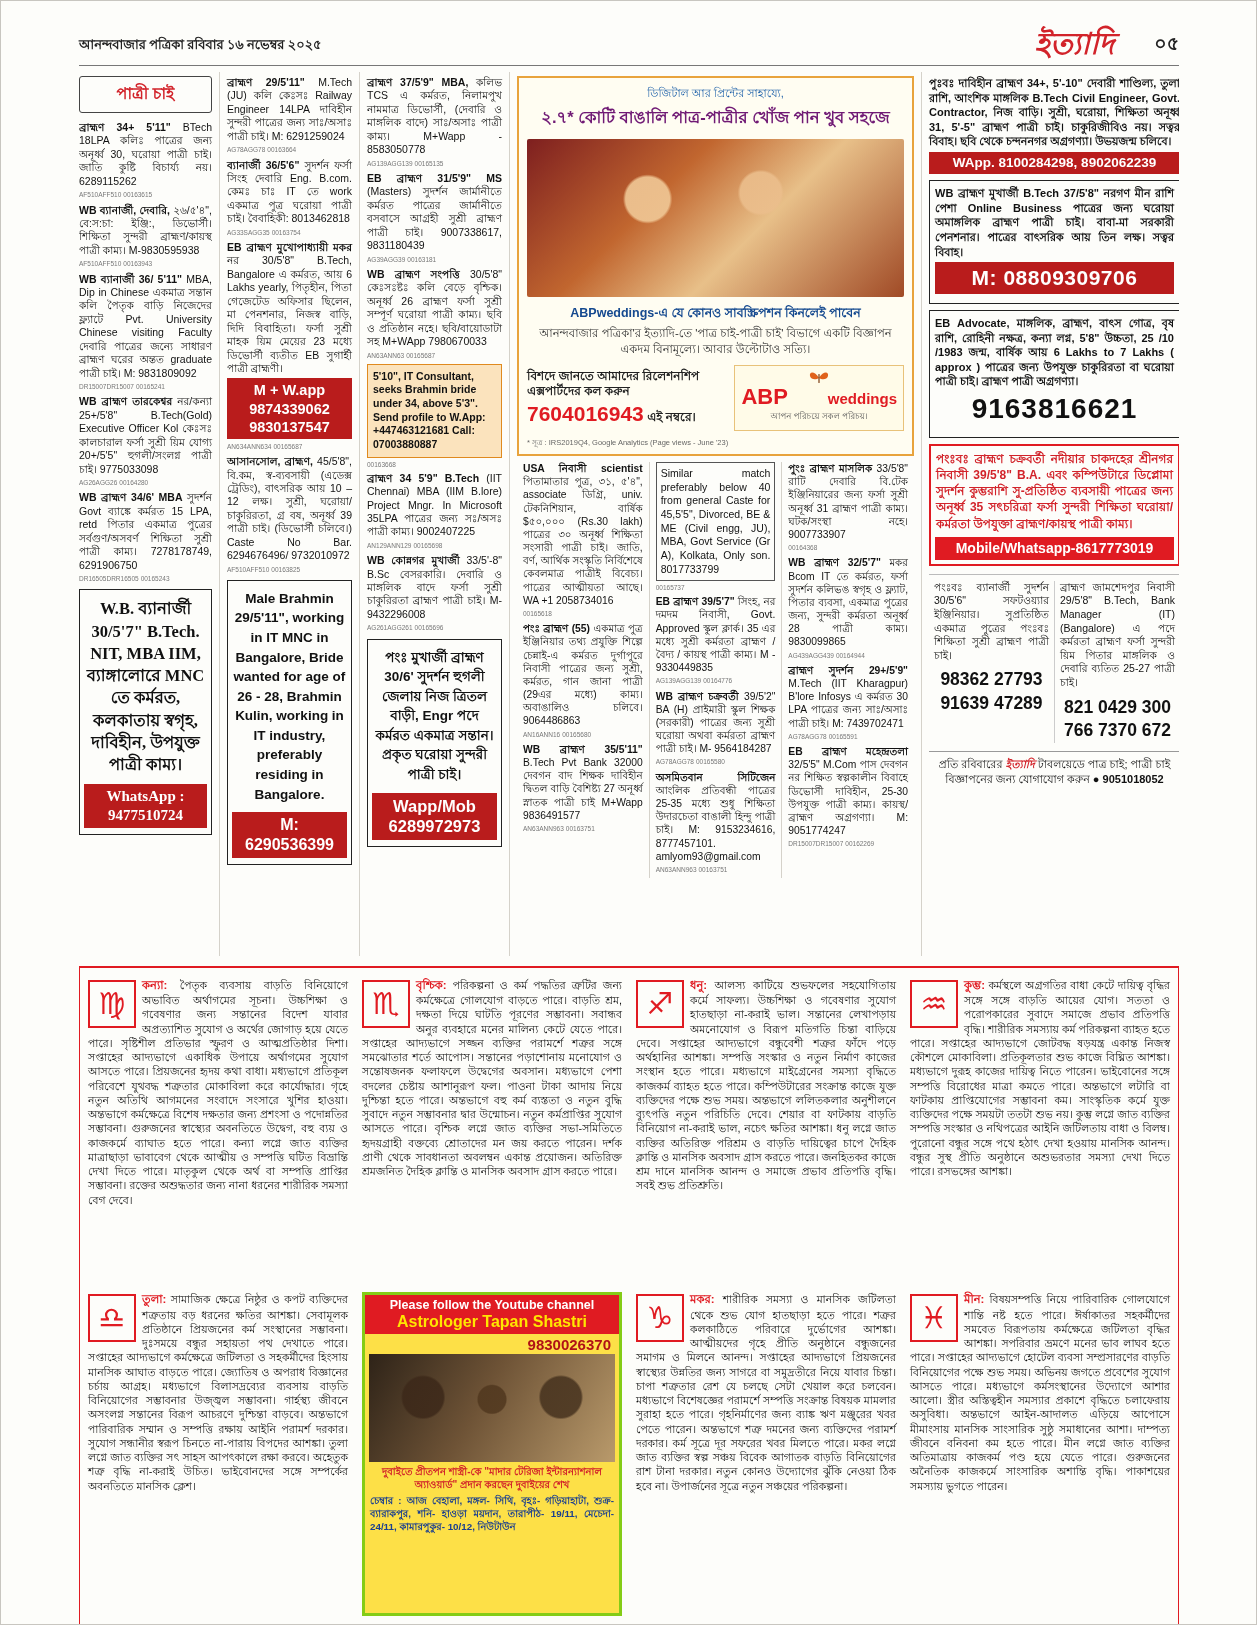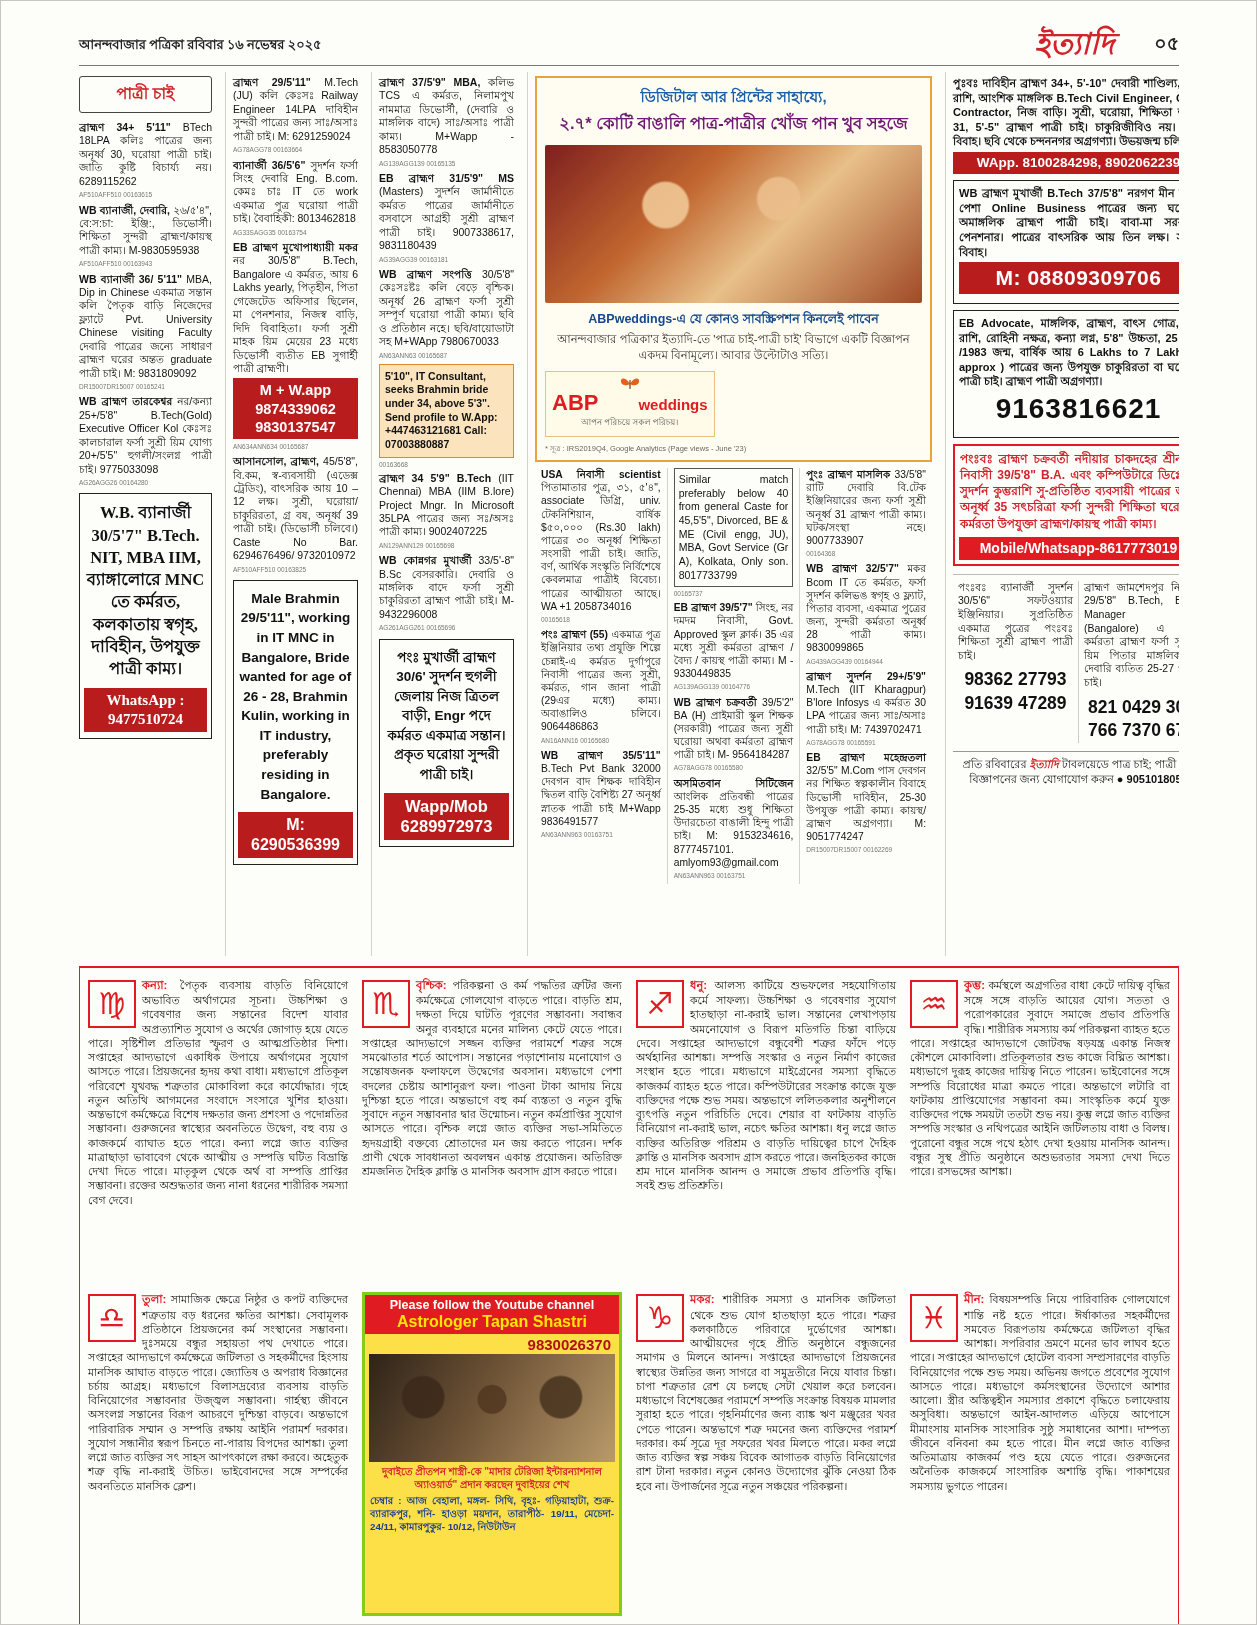--- a/index.html
+++ b/index.html
@@ -11,21 +11,21 @@
   
   .header-row { display:flex; justify-content:space-between; align-items:center;
                 border-bottom:1.5px solid #777; padding-bottom:4px; }
   .masthead { font-family:"Liberation Serif","DejaVu Serif",serif; font-size:13px; font-weight:bold; color:#222; }
   .header-right { display:flex; align-items:flex-start; gap:40px; }
   .section-title { font-family:"Liberation Serif","DejaVu Serif",serif; font-style:italic; font-weight:bold;
                    color:#d2232a; font-size:30px; line-height:1; }
   .page-num { font-family:"Liberation Serif","DejaVu Serif",serif; font-size:19px; font-weight:bold; color:#222; }
 
   
-  .classifieds { display:flex; gap:6px; height:884px; overflow:hidden; margin-top:6px; }
+  .classifieds { display:flex; gap:0; height:884px; overflow:hidden; margin-top:6px; }
   .col { flex:0 0 auto; padding:4px 7px 0 7px; }
   .col + .col { border-left:1px solid #d5d2ca; }
   .c1 { width:140px; padding-left:0; }
   .c2 { width:140px; }
   .c3 { width:150px; }
   .cc { width:412px; }
   .cr { width:259px; padding-right:0; }
 
   .patri-label { border:1.5px solid #444; border-radius:3px; color:#d2232a; font-weight:800;
                  text-align:center; font-size:16px; padding:4px 2px; margin-bottom:8px; }
@@ -46,21 +46,21 @@
   .male-brahmin .bbox { font-size:16px; }
   .pung-muk { font-size:13.5px; line-height:1.45; }
   .pung-muk .bbox { font-size:16.5px; }
 
   .special-orange { background:#fbe3bd; border:1.5px solid #e08a1e; padding:5px; font-size:10.5px;
                     font-weight:bold; line-height:1.3; margin:2px 0 2px; }
   .sim-box { border:1px solid #555; padding:4px; font-size:10.5px; line-height:1.3; text-align:justify; margin-bottom:2px; }
 
   
   .abp-ad { border:2px solid #e8a33d; background:#fffdf2; padding:7px 8px 5px; text-align:center; }
-  .abp-h1 { color:#1b5fa8; font-weight:bold; font-size:15px; }
+  .abp-h1 { color:#1b5fa8; font-weight:normal; font-size:11px; }
   .abp-h2 { color:#701a75; font-weight:800; font-size:16.5px; margin-top:1px; }
   .abp-photo { height:158px; margin:7px 0; border-radius:2px;
                background:
                  radial-gradient(circle at 32% 38%, rgba(240,200,150,.9) 0 8%, transparent 9%),
                  radial-gradient(circle at 62% 34%, rgba(235,190,140,.9) 0 8%, transparent 9%),
                  linear-gradient(135deg,#7e1f1f 0%,#c1662f 35%,#e8c089 60%,#a04a26 100%); }
   .abp-b1 { font-size:12.5px; font-weight:bold; color:#15498f; }
   .abp-b2 { font-size:11.5px; color:#333; line-height:1.35; margin-top:2px; }
   .abp-row { display:flex; align-items:center; gap:8px; margin-top:8px; text-align:left; }
   .abp-call { flex:1; font-size:12px; font-weight:bold; color:#222; line-height:1.3; }
@@ -172,20 +172,29 @@
           <div class="ad">
             <span class="ad-lead">WB ব্রাহ্মণ তারকেশ্বর</span>
             <span>নর/কন্যা 25+/5'8" B.Tech(Gold) Executive Officer Kol কেঃসঃ কালচারাল ফর্সা সুশ্রী য়িম যোগ্য 20+/5'5" হুগলী/সংলগ্ন পাত্রী চাই। 9775033098</span>
             
             <div class="ad-code">
               <span>AG26AGG26</span>
               <span>00164280</span>
             </div>
           </div>
 
+          <div class="ad">
+            <span class="ad-lead">WB ব্রাহ্মণ 34/6' MBA</span>
+            <span>সুদর্শন Govt ব্যাঙ্কে কর্মরত 15 LPA, retd পিতার একমাত্র পুত্রের সর্বগুণ/অসবর্ণ শিক্ষিতা সুশ্রী পাত্রী কাম্য। 7278178749, 6291906750</span>
+            
+            <div class="ad-code">
+              <span>DR16505DRR16505</span>
+              <span>00165243</span>
+            </div>
+          </div>
         </div>
       <div class="dad wb-ban">
         <div>W.B. ব্যানার্জী 30/5'7" B.Tech. NIT, MBA IIM, ব্যাঙ্গালোরে MNC তে কর্মরত, কলকাতায় স্বগৃহ, দাবিহীন, উপযুক্ত পাত্রী কাম্য।</div>
         <div class="bbox">WhatsApp :
 9477510724</div>
       </div>
     </div>
 
     <div class="col c2">
       <div>
@@ -306,20 +315,25 @@
     </div>
 
     <div class="col cc">
       <div class="abp-ad">
         <div class="abp-h1">ডিজিটাল আর প্রিন্টের সাহায্যে,</div>
         <div class="abp-h2">২.৭* কোটি বাঙালি পাত্র-পাত্রীর খোঁজ পান খুব সহজে</div>
         <div class="abp-photo"></div>
         <div class="abp-b1">ABPweddings-এ যে কোনও সাবস্ক্রিপশন কিনলেই পাবেন</div>
         <div class="abp-b2">আনন্দবাজার পত্রিকা'র ইত্যাদি-তে 'পাত্র চাই-পাত্রী চাই' বিভাগে একটি বিজ্ঞাপন একদম বিনামূল্যে। আবার উল্টোটাও সত্যি।</div>
         <div class="abp-row">
+          <div class="abp-call">
+            <span>বিশদে জানতে আমাদের রিলেশনশিপ এক্সপার্টদের কল করুন</span><br>
+            <span class="abp-number">7604016943</span>
+            <span class="abp-number-suffix">এই নম্বরে।</span>
+          </div>
           <div class="abp-logo">
             <div class="abp-logo-note">
               <svg class="butterfly" width="22" height="16" viewBox="0 0 22 16">
                 <path d="M11 8 C7 1,1 1,2 6 C3 10,8 10,11 8 C14 10,19 10,20 6 C21 1,15 1,11 8 Z" fill="#e0621b"></path>
                 <rect x="10.4" y="4" width="1.2" height="9" rx="0.6" fill="#7a3b10"></rect>
               </svg>
             </div>
             <div class="abp-logo-main"><span>ABP</span><span class="wed">weddings</span></div>
             <div class="abp-logo-tag">আপন পরিচয়ে সকল পরিচয়।</div>
           </div>

